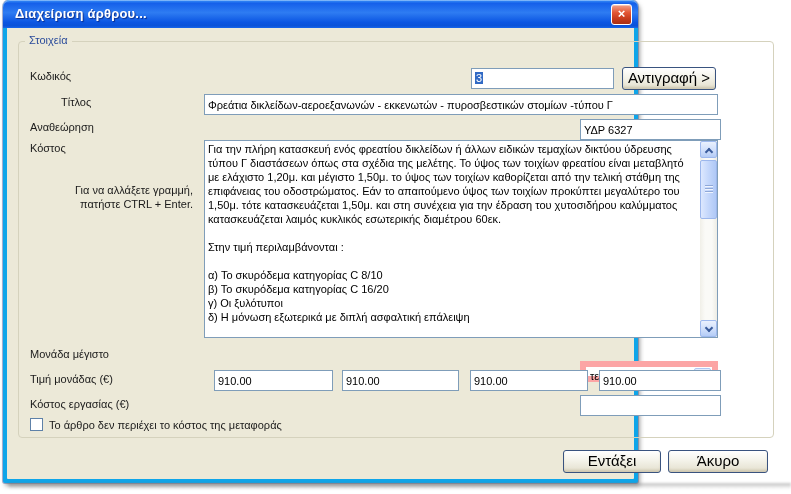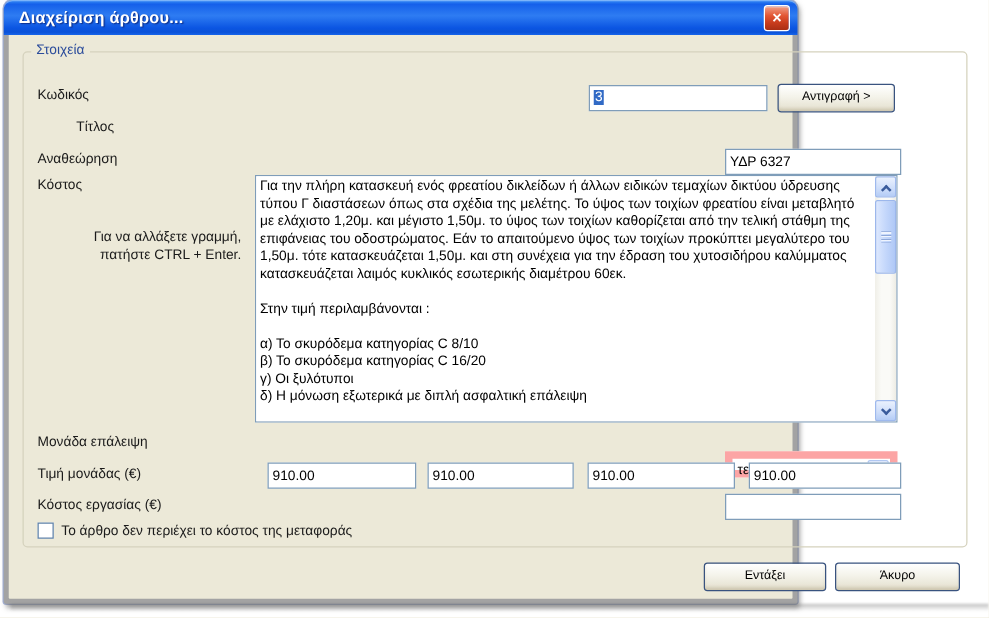--- a/index.html
+++ b/index.html
@@ -6,21 +6,21 @@
   html,body { margin:0; padding:0; }
   body {
     width:791px; height:494px; position:relative; overflow:hidden;
     background:#ffffff;
     font-family:"Liberation Sans", sans-serif;
     font-size:11px; color:#000;
   }
   .frame {
     position:absolute; left:3px; top:0; width:635px; height:483px;
     border-radius:7px 7px 2px 2px;
-    background:#a3a3a3;
+    background:#0ea5e9;
     box-shadow:2px 3px 4px rgba(110,110,110,.65), 0 0 0 1px rgba(0,40,150,.35);
   }
   .titlebar {
     position:absolute; left:0; right:0; top:0; height:28px;
     border-radius:7px 7px 0 0;
     background:linear-gradient(180deg,#3A93F8 0%,#1560EA 12%,#2E7CF2 45%,#0B55E2 80%,#0A52D8 92%,#1765EB 100%);
     box-shadow:inset 0 1px 0 rgba(255,255,255,.35);
   }
   .title {
     position:absolute; left:12px; top:6px; color:#fff; font-size:13px; font-weight:bold;
@@ -50,21 +50,21 @@
     position:absolute; height:21px; border:1px solid #7F9DB9; background:#fff;
     font-family:"Liberation Sans", sans-serif; font-size:11px; color:#000;
     padding:0 3px; outline:none;
   }
   .code-box { line-height:19px; }
   .sel { background:#316AC5; color:#fff; padding:0 1px; }
   .btn {
     position:absolute; height:23px;
     border:1px solid #39537F; border-radius:3px;
     background:linear-gradient(180deg,#FFFFFF 0%,#F4F3EA 45%,#E9E6D7 80%,#D8D2BF 100%);
-    font-family:"Liberation Sans", sans-serif; font-size:10px; color:#000;
+    font-family:"Liberation Sans", sans-serif; font-size:15px; color:#000;
     text-align:center; line-height:20px; cursor:default;
     box-shadow:inset 0 -2px 2px rgba(190,180,150,.35);
   }
   .textwrap {
     position:absolute; left:201px; top:140px; width:514px; height:198px;
     border:1px solid #7F9DB9; background:#fff;
   }
   .textwrap textarea {
     position:absolute; left:0; top:0; width:495px; height:196px;
     border:none; resize:none; overflow:hidden; outline:none; background:#fff;
@@ -125,20 +125,21 @@
   <div class="groupbox"></div>
   <span class="legend">Στοιχεία</span>
 
   <span class="lbl" style="left:27px; top:70px;">Κωδικός</span>
   <div class="tb code-box" style="left:468px; top:68px; width:143px;">
     <span class="sel">3</span>
   </div>
   <div class="btn" style="left:619px; top:67px; width:94px;">Αντιγραφή &gt;</div>
 
   <span class="lbl" style="left:27px; top:96px;margin-left:31px;">Τίτλος</span>
+  <input class="tb" style="left: 201px; top: 94px; width: 514px;" value="Φρεάτια δικλείδων-αεροεξανωνών - εκκενωτών - πυροσβεστικών στομίων -τύπου Γ">
 
   <span class="lbl" style="left:27px; top:121px;">Αναθεώρηση</span>
   <input class="tb" style="left: 577px; top: 119px; width: 141px;" value="ΥΔΡ 6327">
 
   <span class="lbl" style="left:27px; top:142px;">Κόστος</span>
   <div class="textwrap">
     <textarea spellcheck="false" style="">Για την πλήρη κατασκευή ενός φρεατίου δικλείδων ή άλλων ειδικών τεμαχίων δικτύου ύδρευσης τύπου Γ διαστάσεων όπως στα σχέδια της μελέτης. Το ύψος των τοιχίων φρεατίου είναι μεταβλητό με ελάχιστο 1,20μ. και μέγιστο 1,50μ. το ύψος των τοιχίων καθορίζεται από την τελική στάθμη της επιφάνειας του οδοστρώματος. Εάν το απαιτούμενο ύψος των τοιχίων προκύπτει μεγαλύτερο του 1,50μ. τότε κατασκευάζεται 1,50μ. και στη συνέχεια για την έδραση του χυτοσιδήρου καλύμματος κατασκευάζεται λαιμός κυκλικός εσωτερικής διαμέτρου 60εκ.
 
 Στην τιμή περιλαμβάνονται :
 
@@ -154,21 +155,21 @@
         <div class="grip"></div>
       </div>
       <div class="sb-btn sb-dn">
         <i class="chev chev-dn"></i>
       </div>
     </div>
   </div>
   <div class="hint">Για να αλλάξετε γραμμή,
 πατήστε CTRL + Enter.</div>
 
-  <span class="lbl" style="left:27px; top:348px;">Μονάδα επάλειψη</span>
+  <span class="lbl" style="left:27px; top:348px;">Μονάδα μέγιστο</span>
   <div class="combo">
     <span>τεμ</span>
     <div class="combo-btn">
       <i class="chev chev-dn" style="left:4px; top:3px; border-color:#2C4D8E;"></i>
     </div>
   </div>
 
   <span class="lbl" style="left:27px; top:373px;">Τιμή μονάδας (€)</span>
   <input class="tb" style="left: 211px; top: 370px; width: 119px;" value="910.00">
   <input class="tb" style="left: 339px; top: 370px; width: 117px;" value="910.00">

